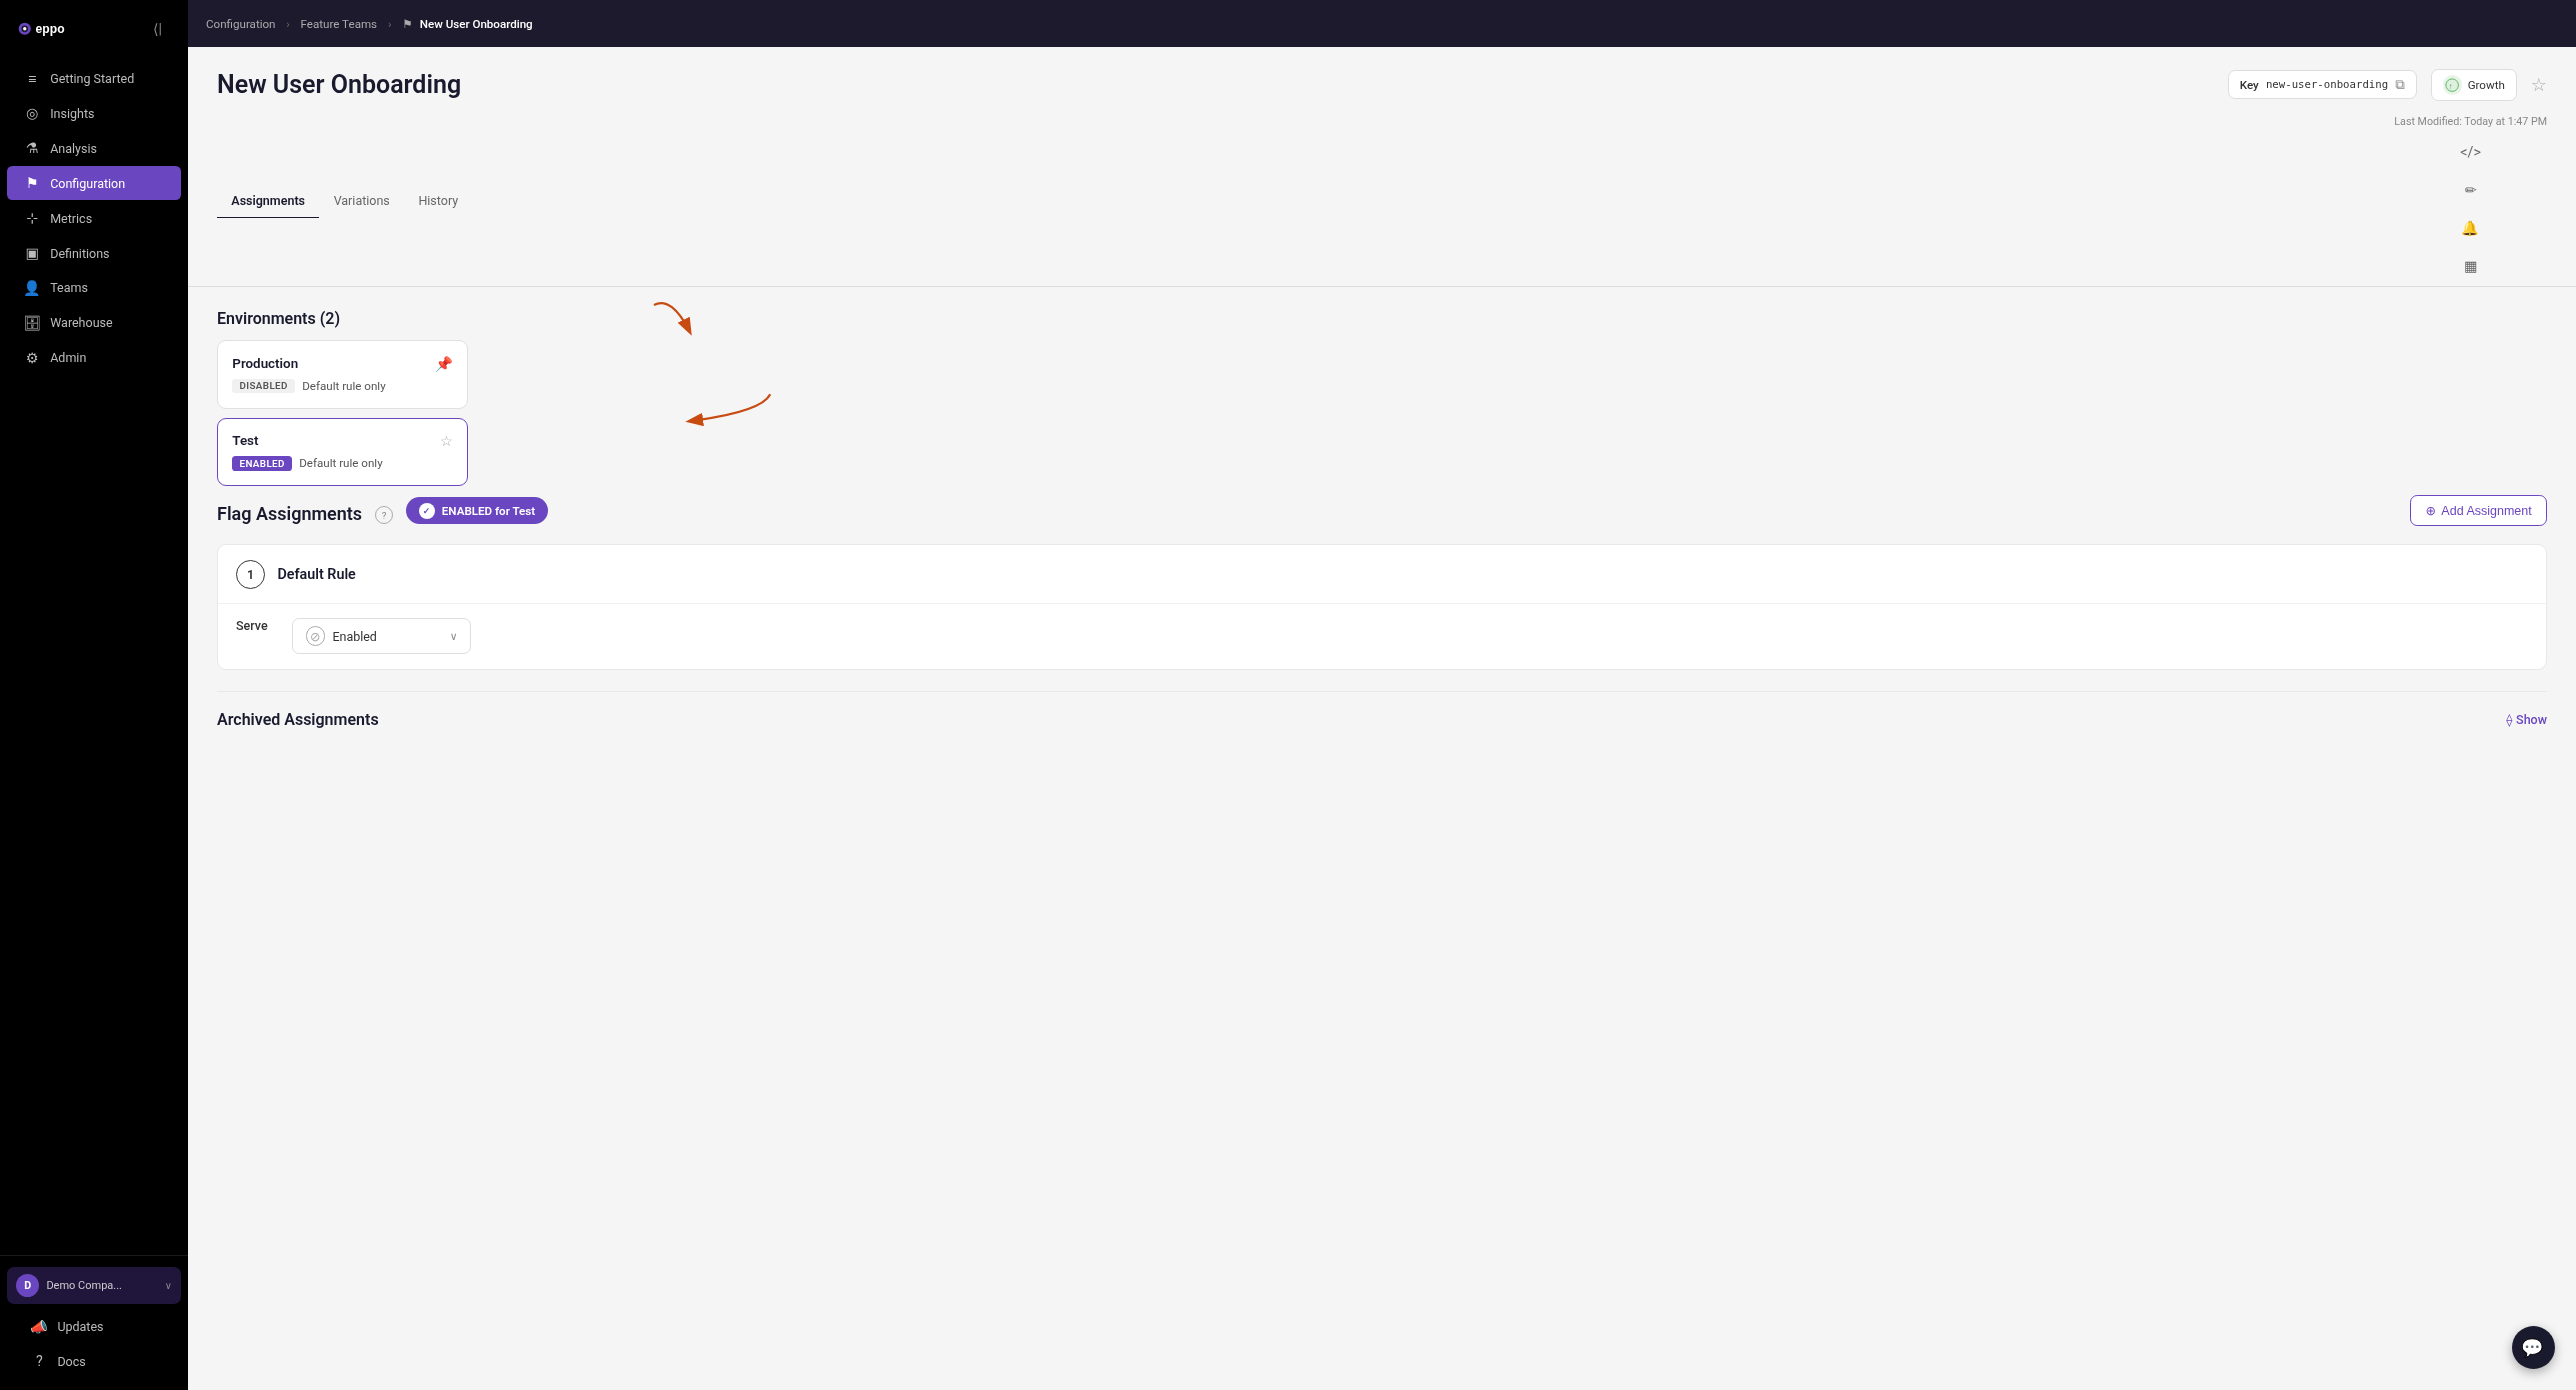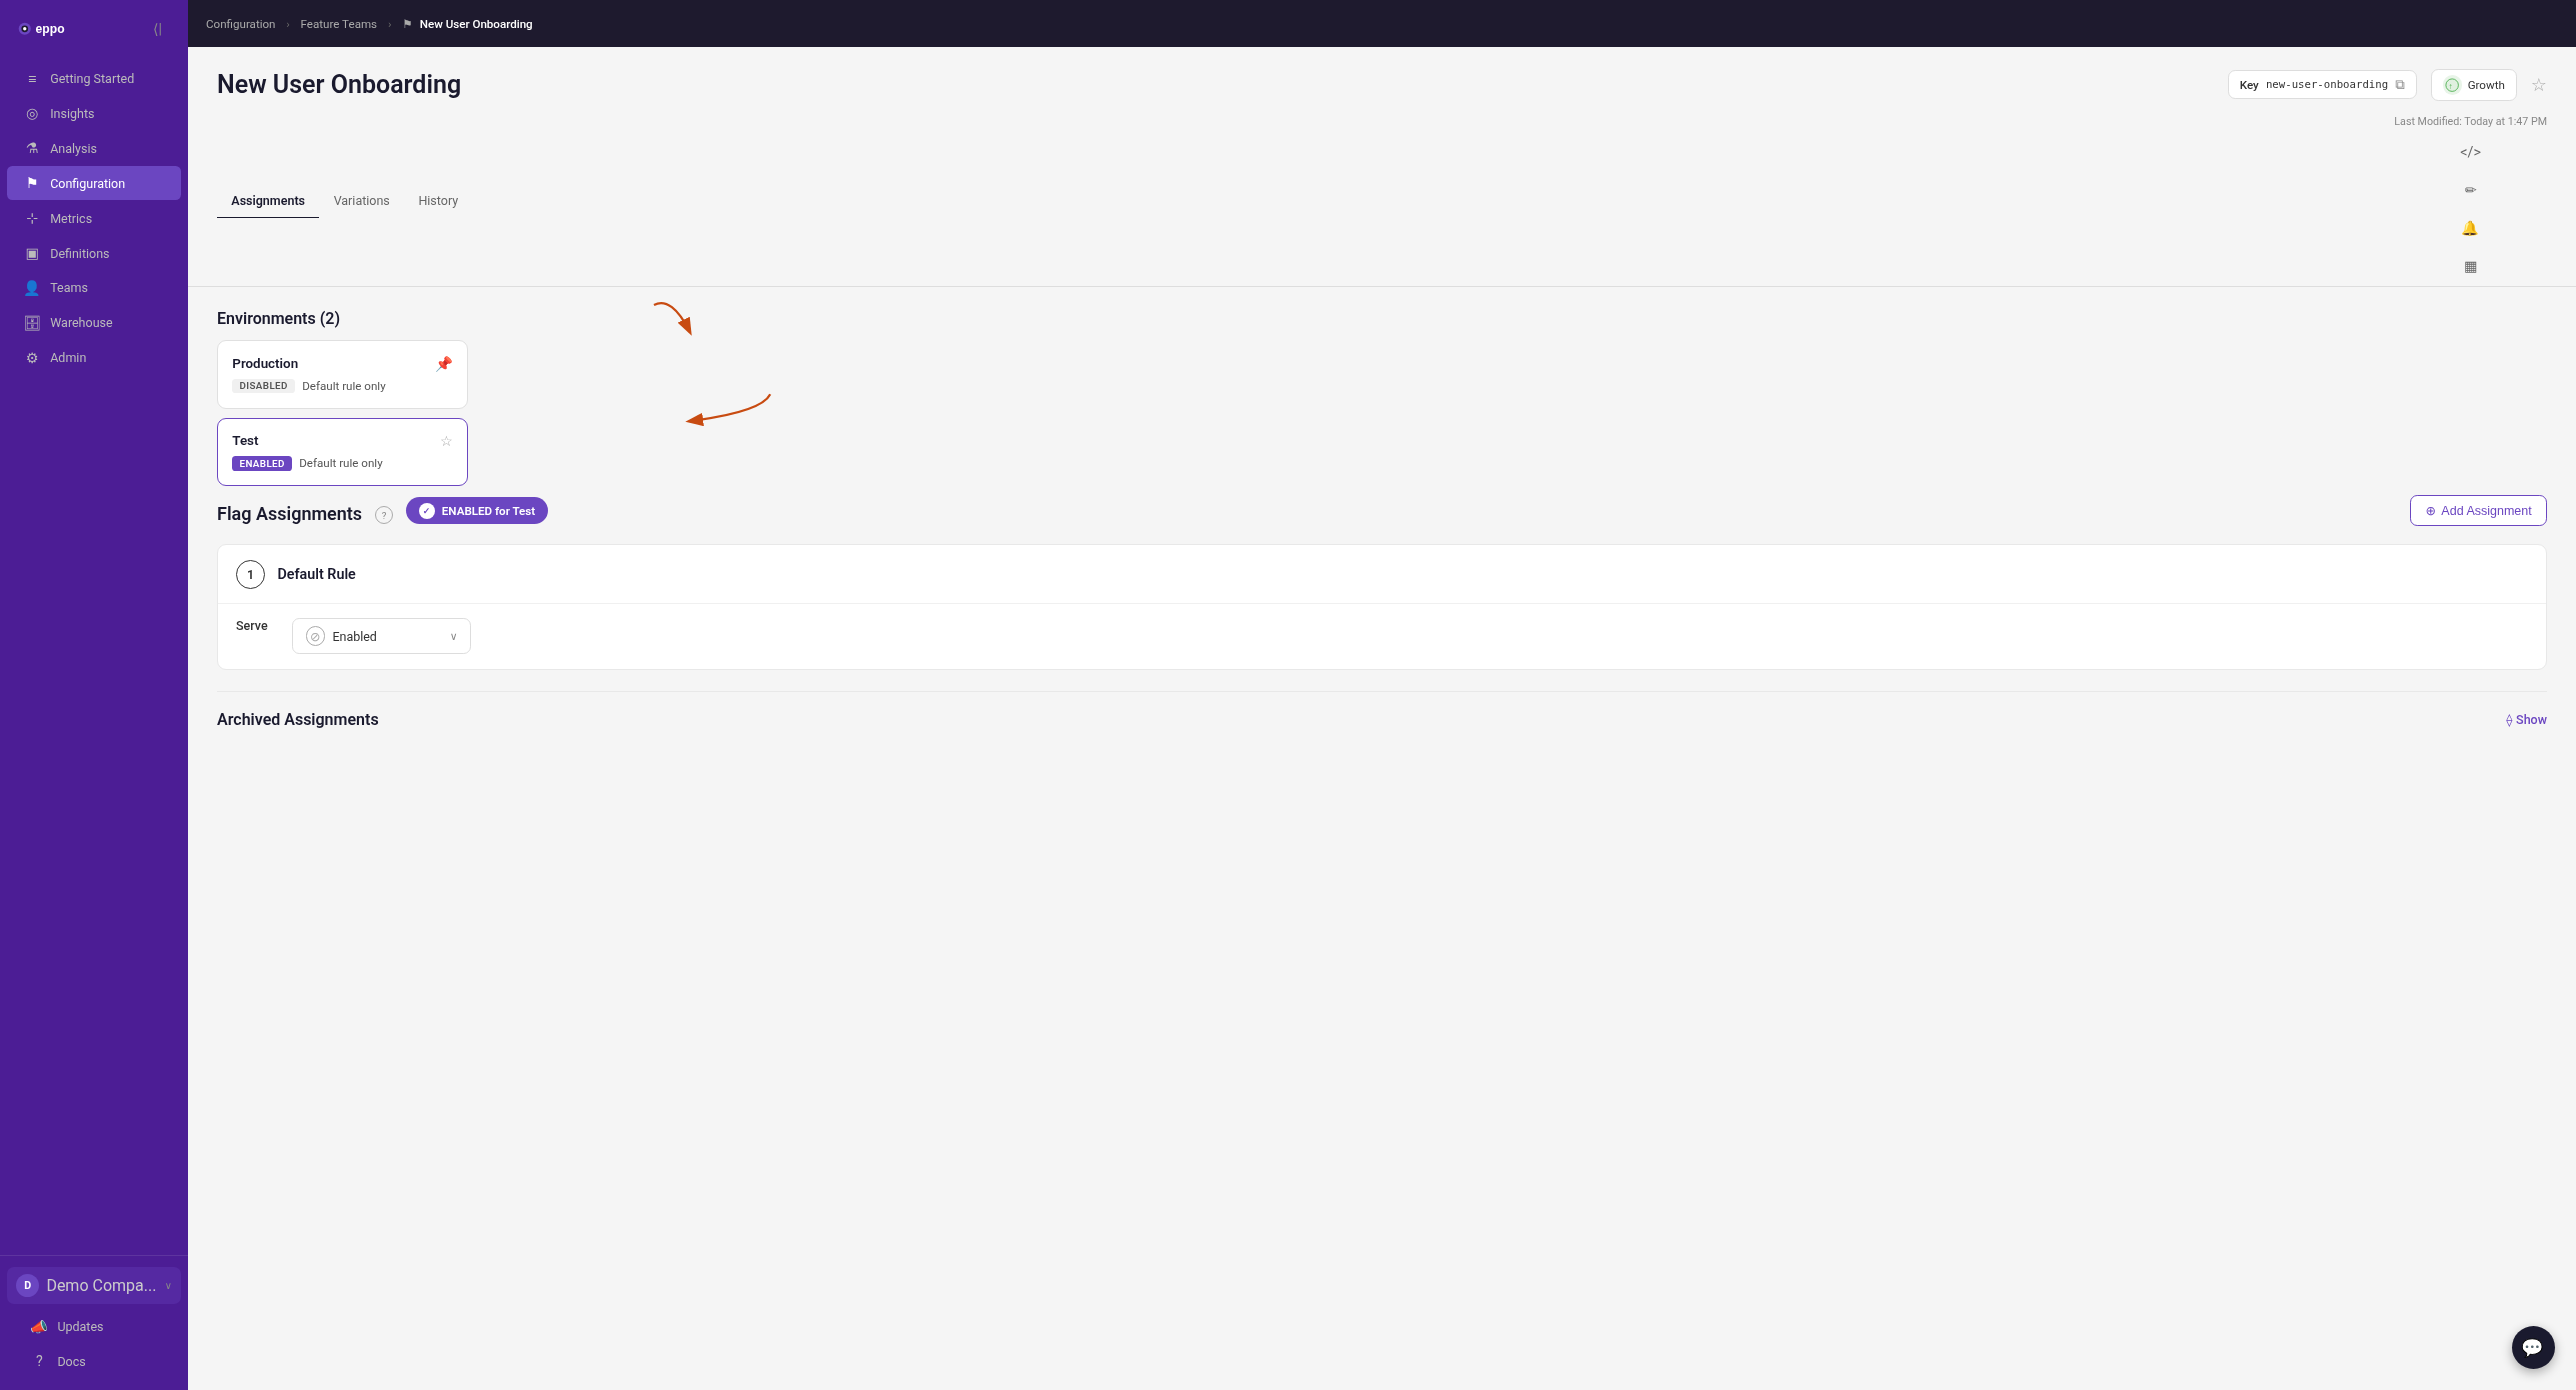--- a/index.html
+++ b/index.html
@@ -2,21 +2,21 @@
 <html style="font-size:14.3px"><head>
   <meta charset="utf-8">
   <style>
     * { box-sizing: border-box; margin: 0; padding: 0; }
     body { font-family: -apple-system, BlinkMacSystemFont, 'Segoe UI', Roboto, sans-serif; display: flex; height: 100vh; overflow: hidden; background: #f5f5f5; }
 
     
     .sidebar {
       width: 188px;
       min-width: 188px;
-      background: #4c1d95;
+      background: #000000;
       color: #ccc;
       display: flex;
       flex-direction: column;
       height: 100vh;
     }
     .sidebar-logo {
       padding: 16px 18px 12.5px;
       display: flex;
       align-items: center;
       gap: 9px;
@@ -68,21 +68,21 @@
       height: 23px;
       background: #6b46c1;
       border-radius: 50%;
       display: flex;
       align-items: center;
       justify-content: center;
       color: #fff;
       font-size: 10.7px;
       font-weight: 700;
     }
-    .company-name { color: #ccc; font-size: 16px; flex: 1; }
+    .company-name { color: #ccc; font-size: 11px; flex: 1; }
     .chevron-down { color: #888; font-size: 9.8px; }
 
     
     .main {
       flex: 1;
       display: flex;
       flex-direction: column;
       overflow: hidden;
     }
 

